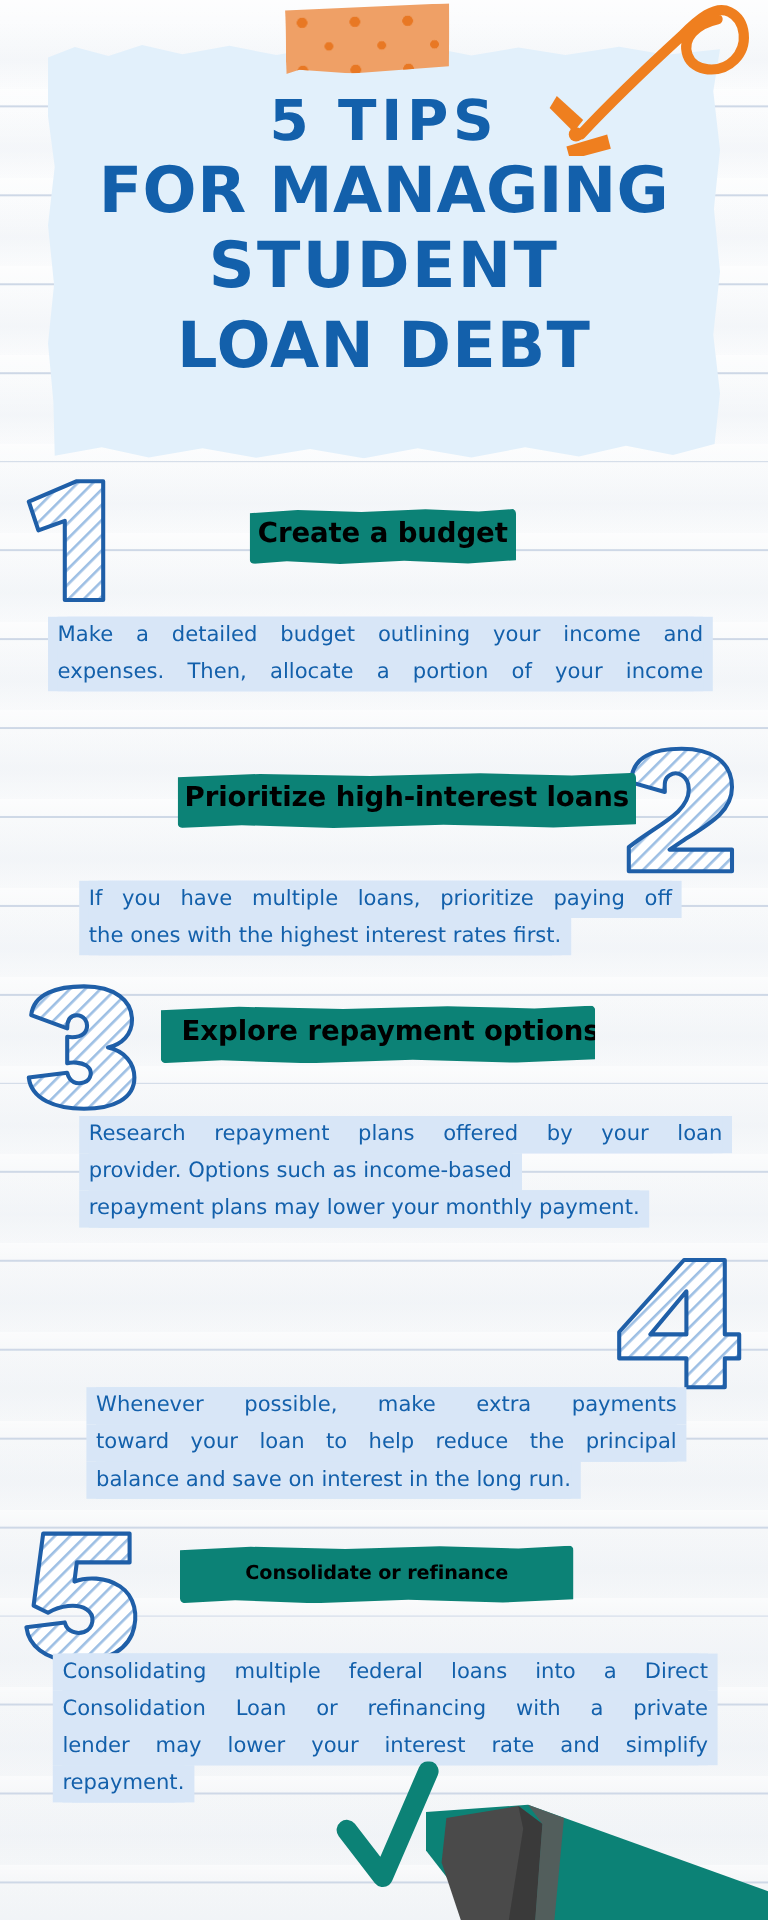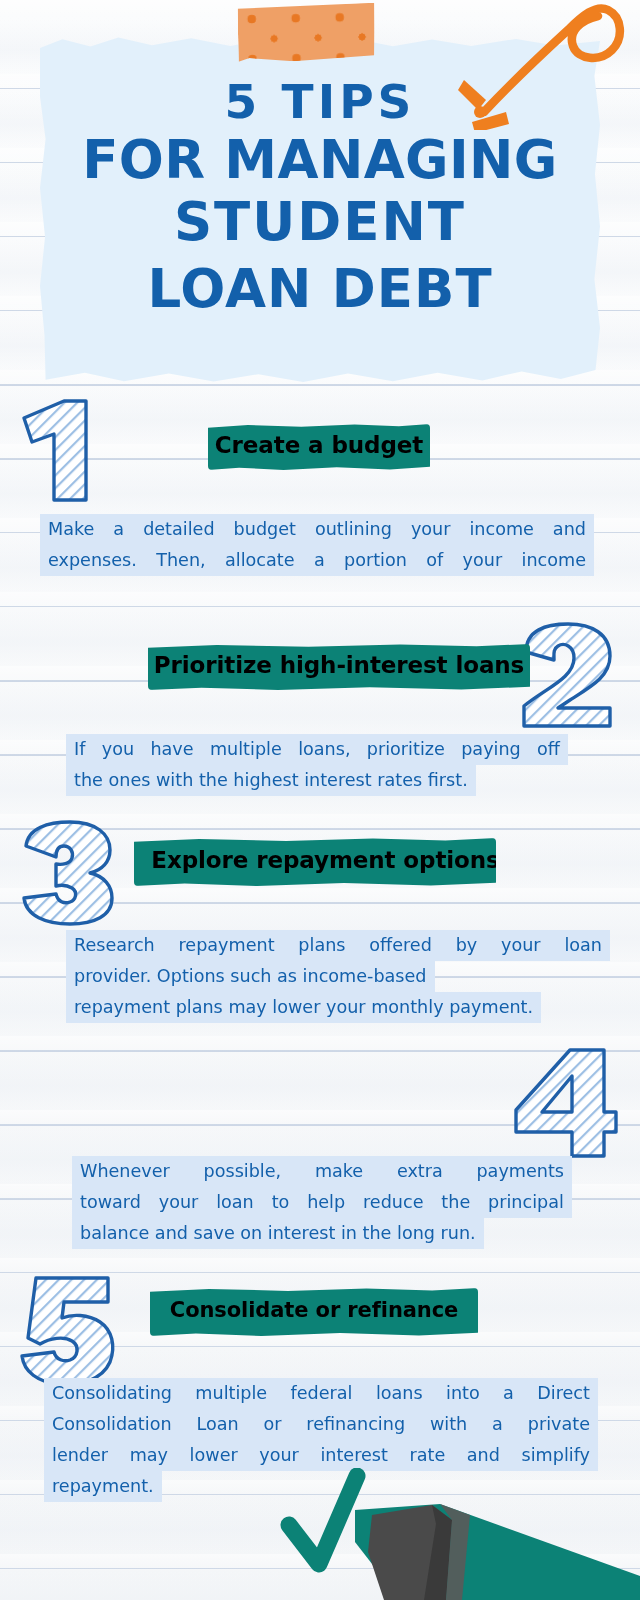--- a/index.html
+++ b/index.html
@@ -295,21 +295,21 @@
       <pattern id="hatch5" width="9" height="9" patternTransform="rotate(45)" patternUnits="userSpaceOnUse">
         <rect width="9" height="9" fill="#ffffff"></rect>
         <line x1="0" y1="0" x2="0" y2="9" stroke="#9dbfe4" stroke-width="4.4"></line>
       </pattern>
     </defs>
     <path d="M22 6 L94 6 L94 30 L50 30 L48 46 C58 42, 74 42, 86 50
              C98 58, 102 74, 96 90 C88 108, 66 114, 44 112
              C24 110, 10 100, 8 84 L40 80 C42 88, 50 90, 56 88
              C64 85, 66 74, 58 69 C50 64, 36 66, 26 72 L14 66 Z" fill="url(#hatch5)" stroke="#1f5fa8" stroke-width="3.4" stroke-linejoin="round"></path>
   </svg>
-  <div class="badge" style="left:150px;top:1288px;width:328px;height:48px;font-size:21px;">
+  <div class="badge" style="left:150px;top:1288px;width:328px;height:48px;font-size:16px;">
     <span>Consolidate or refinance</span>
   </div>
   <div class="body-text" style="left:52px;top:1378px;width:538px;">
     <span class="ln just">
         <span>Consolidating</span>
         <span>multiple</span>
         <span>federal</span>
         <span>loans</span>
         <span>into</span>
         <span>a</span>

